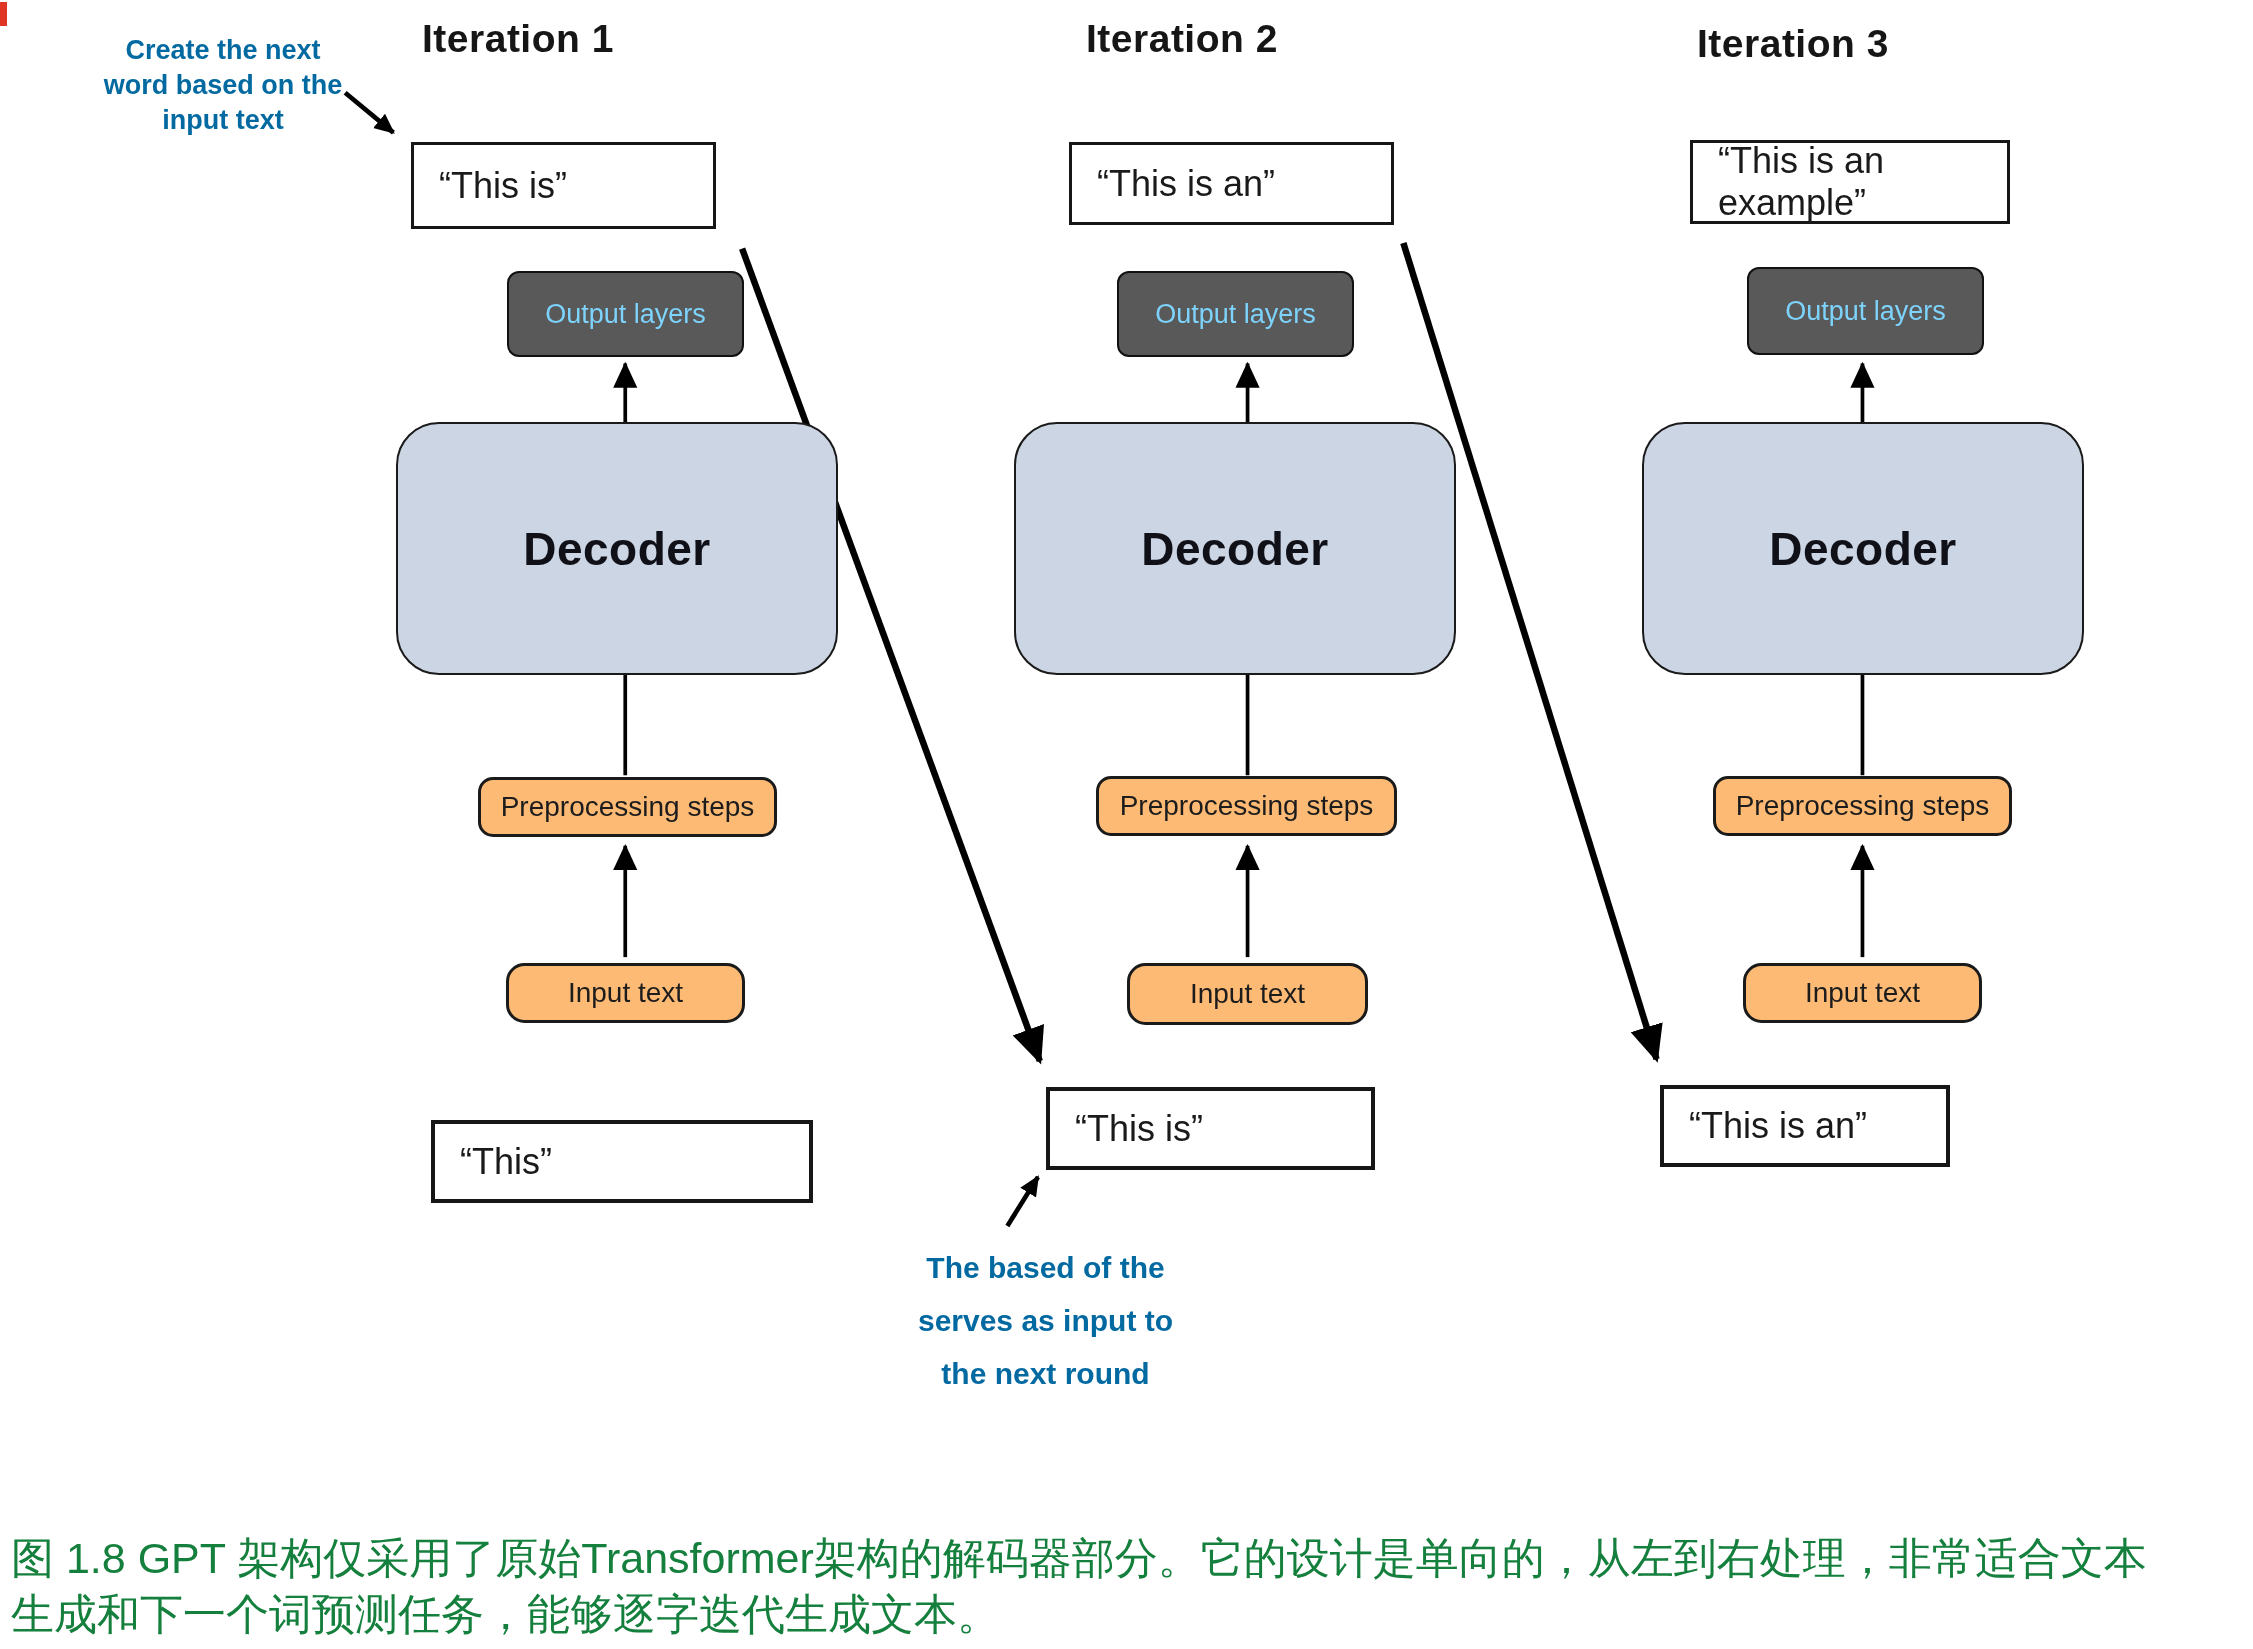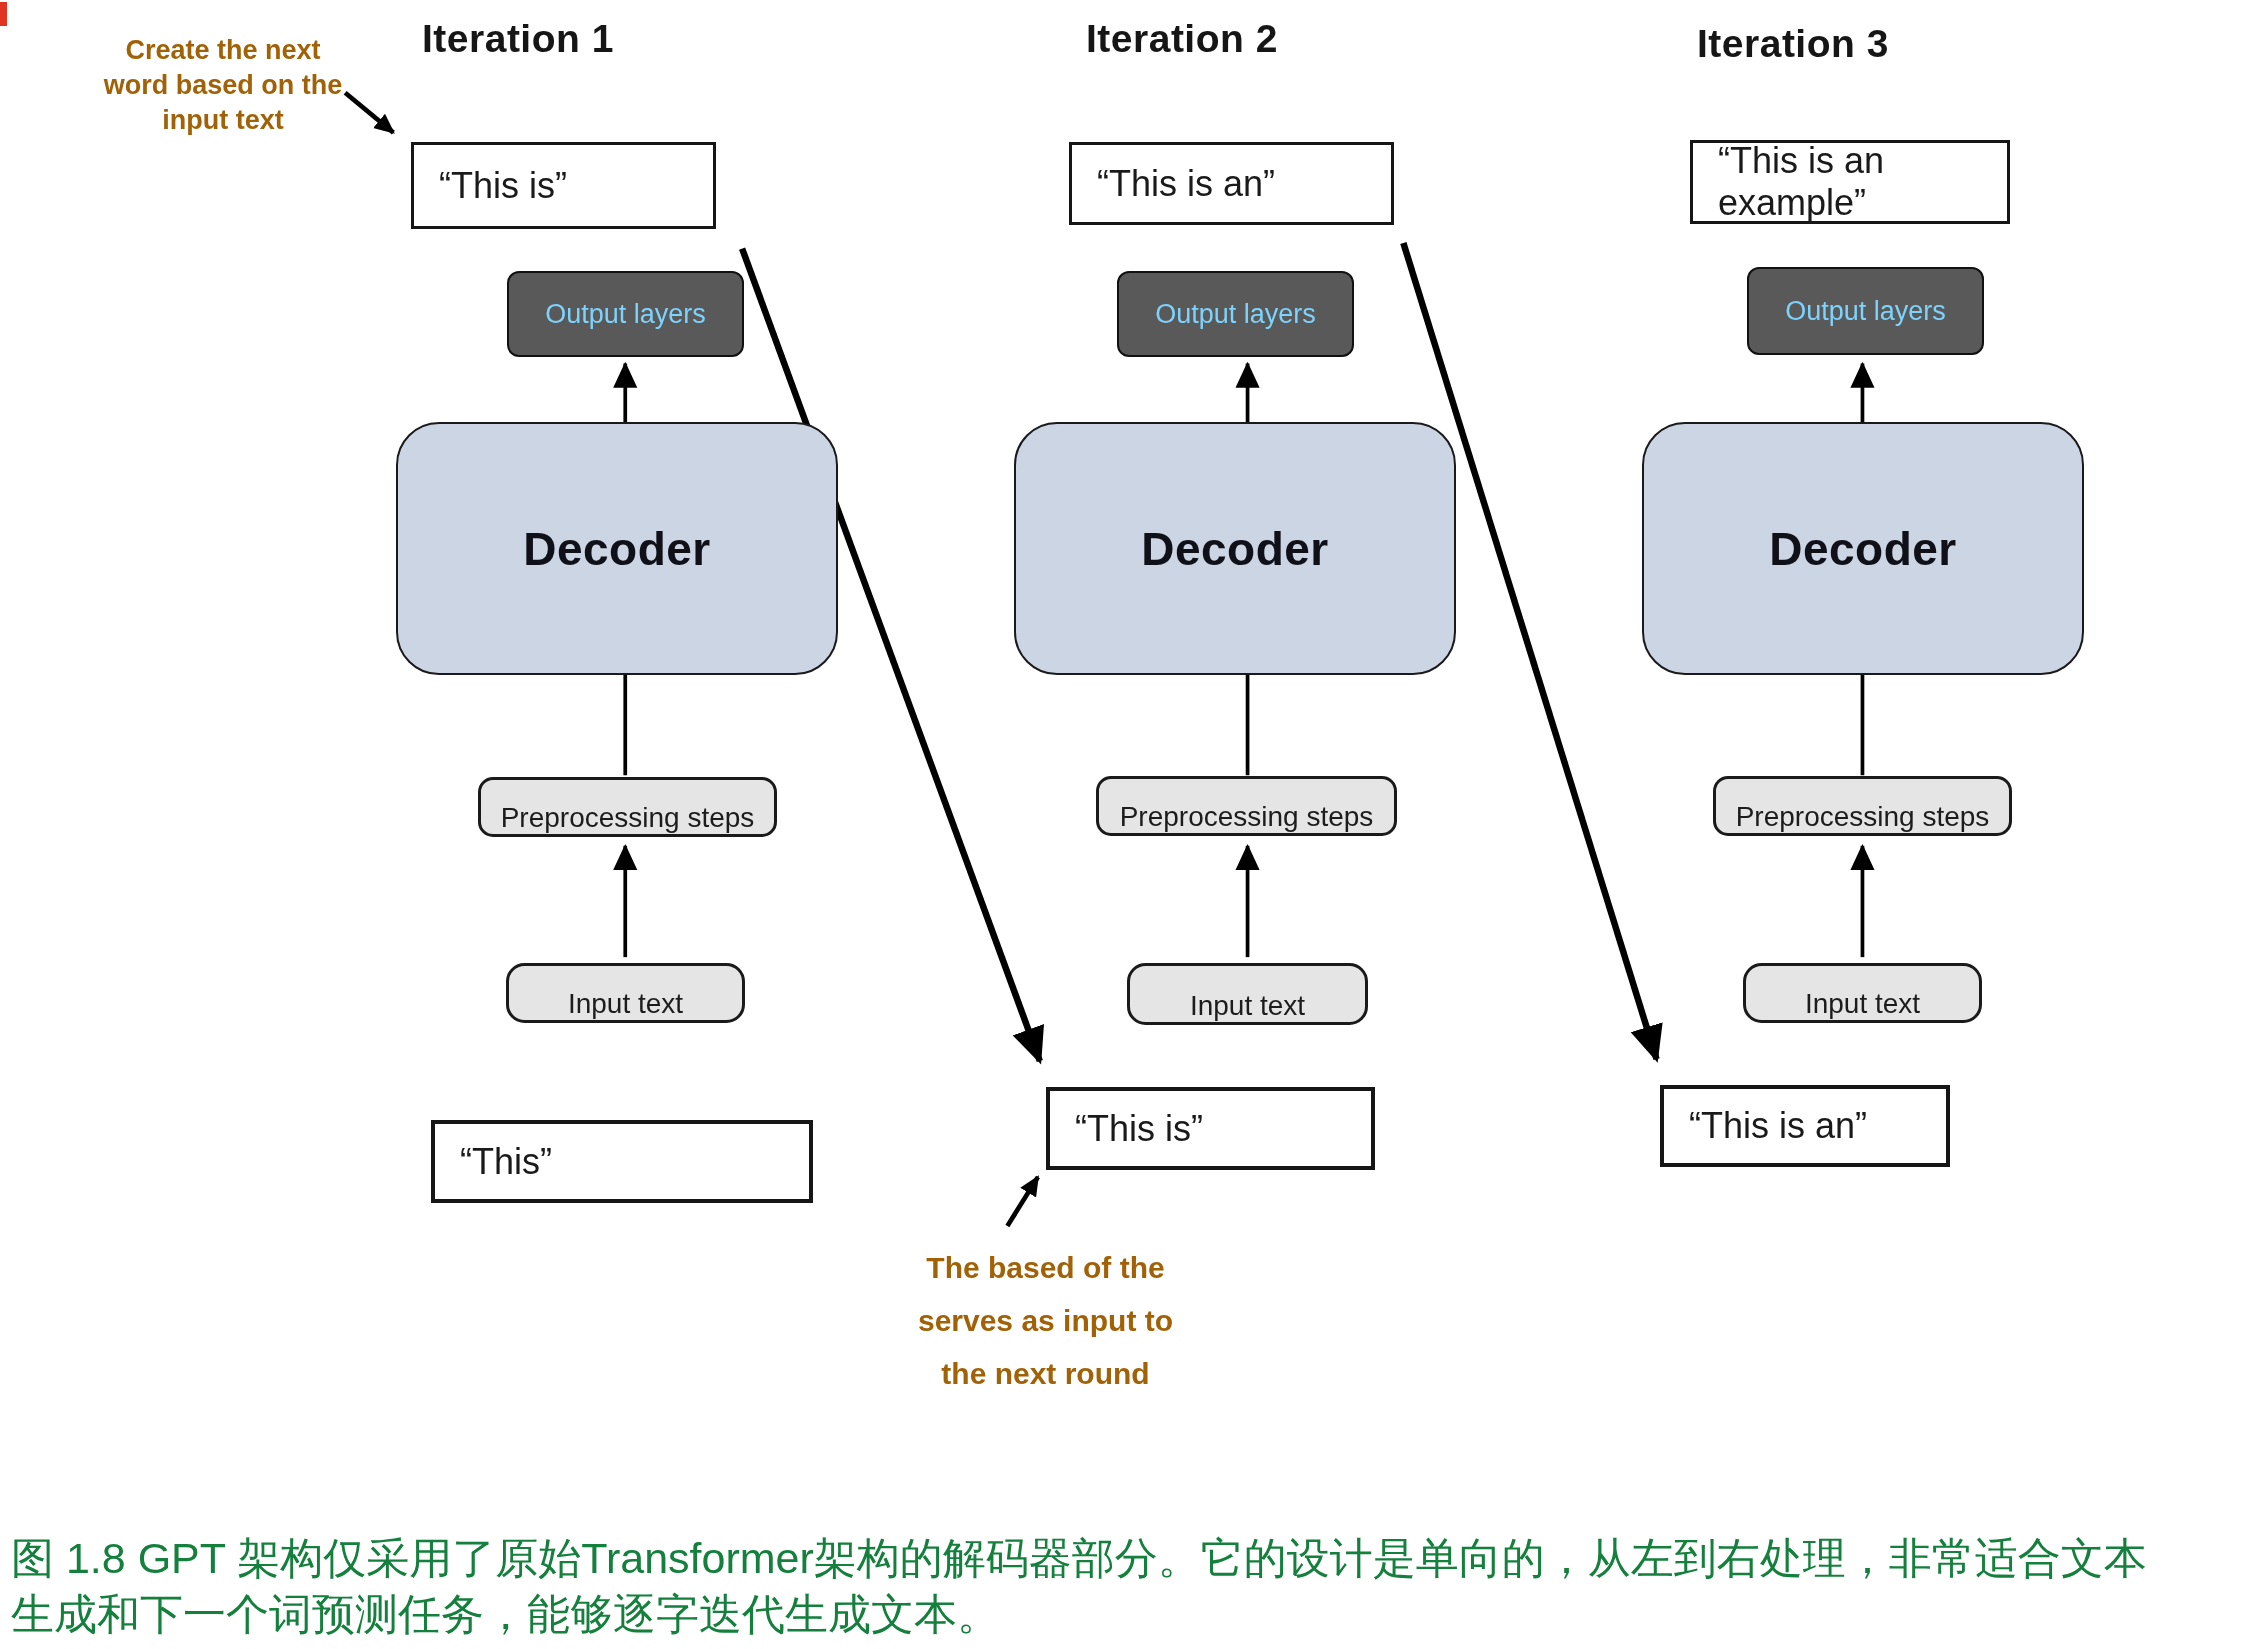--- a/index.html
+++ b/index.html
@@ -26,27 +26,27 @@
     display:flex;align-items:center;justify-content:center;
     font-size:27px;color:#7dd3fc;box-sizing:border-box;
   }
   .decoder{
     position:absolute;background:#ccd5e3;border:2.8px solid #1a1a1a;border-radius:43px;
     display:flex;align-items:center;justify-content:center;
     font-size:46px;font-weight:700;color:#101018;box-sizing:border-box;
     letter-spacing:0.5px;
   }
   .pill{
-    position:absolute;background:#e5e5e5;border:3.7px solid #1a1a1a;border-radius:15px;
-    display:flex;align-items:flex-end;justify-content:center;
+    position:absolute;background:#fdba74;border:3.7px solid #1a1a1a;border-radius:15px;
+    display:flex;align-items:center;justify-content:center;
     font-size:28px;color:#1c1c1c;box-sizing:border-box;
   }
   .pill.input{border-radius:18.6px;}
   .note{
-    position:absolute;font-weight:700;color:#a16207;text-align:center;
+    position:absolute;font-weight:700;color:#0369a1;text-align:center;
   }
   .note-top{font-size:27px;line-height:35px;width:306px;}
   .note-bottom{font-size:30px;line-height:53px;width:325px;}
   .caption-line{
     position:absolute;font-size:43px;color:#15803d;white-space:nowrap;
     letter-spacing:0px;
   }
   svg.overlay{position:absolute;left:0;top:0;width:2254px;height:1649px;pointer-events:none;}
   .red-mark{position:absolute;background:#e03522;}
 </style>

